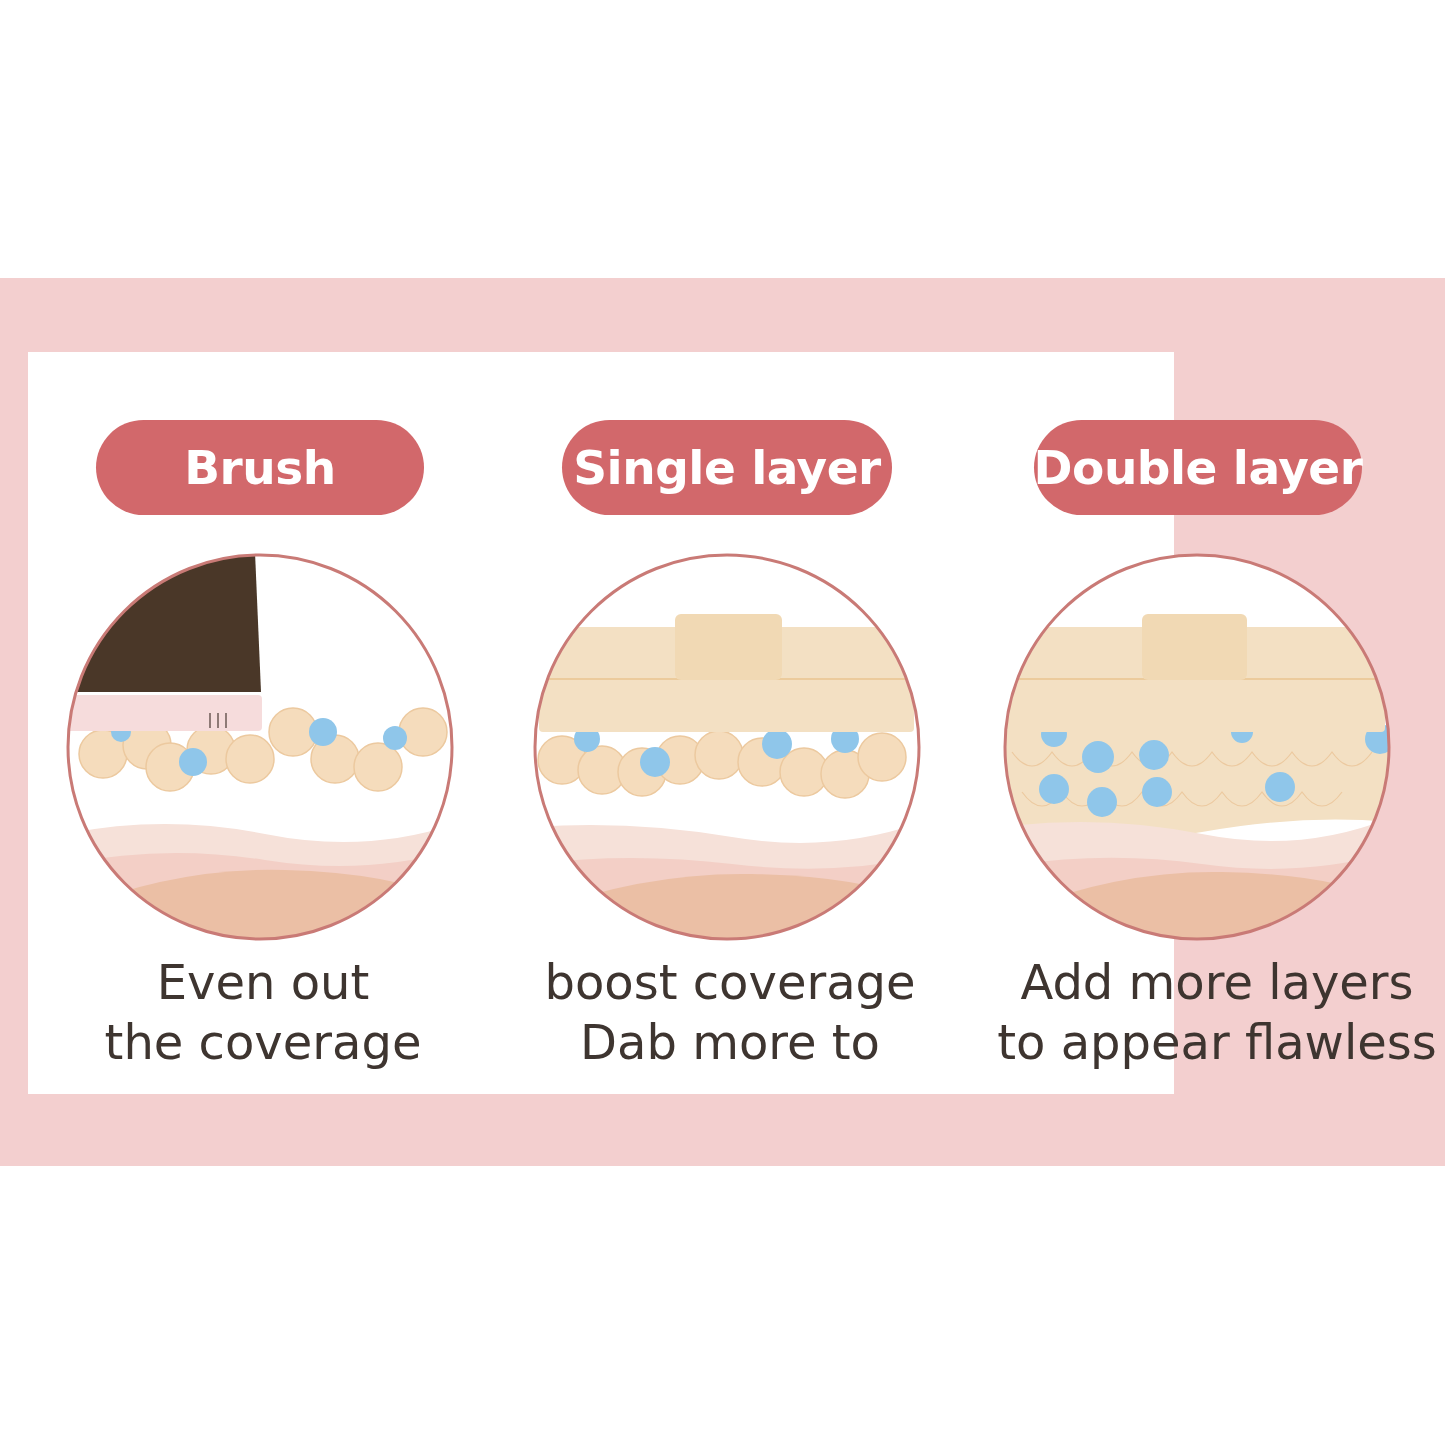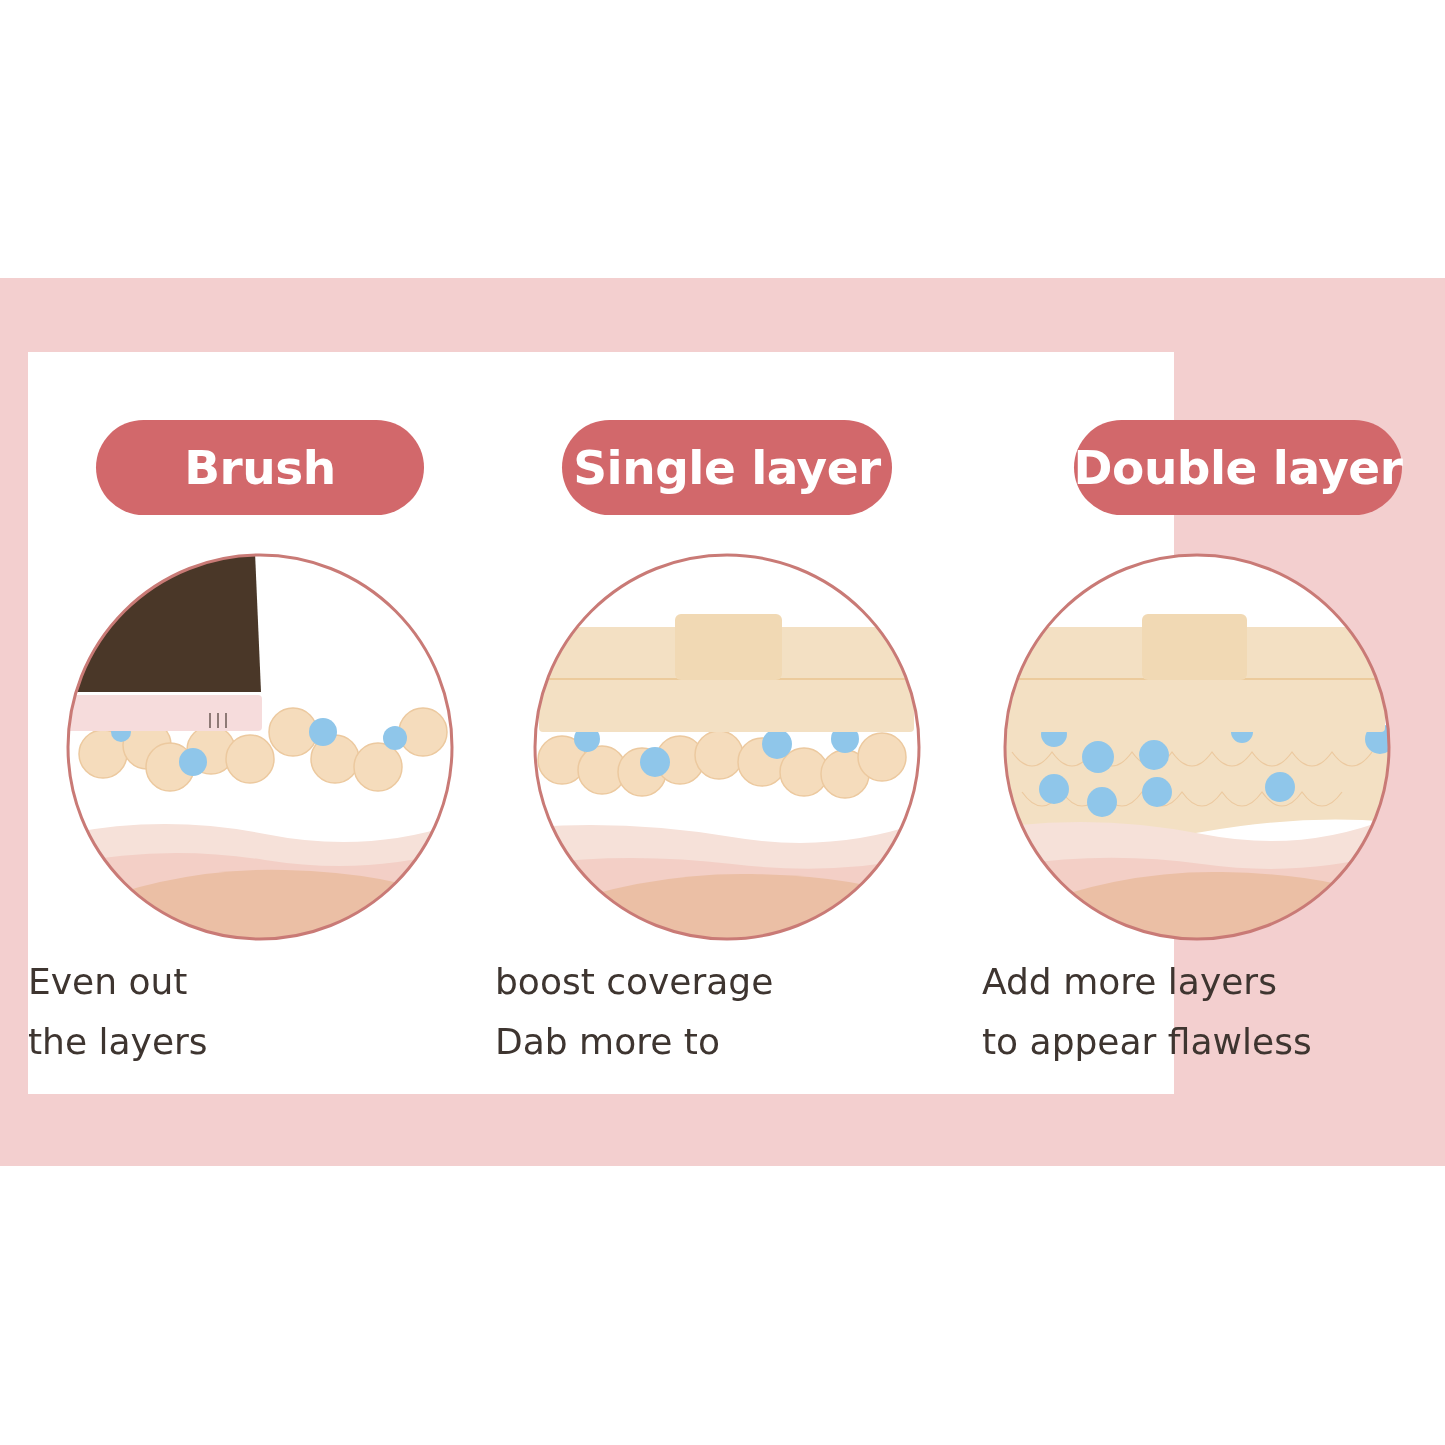--- a/index.html
+++ b/index.html
@@ -5,22 +5,22 @@
   html, body { margin:0; padding:0; }
   body { width:1445px; height:1445px; background:#ffffff; position:relative; overflow:hidden;
          font-family:"DejaVu Sans", sans-serif; }
   .frame { position:absolute; left:0; top:278px; width:1445px; height:888px; background:#f3cfcf; }
   .inner { position:absolute; left:28px; top:352px; width:1146px; height:742px; background:#ffffff; }
   .step { position:absolute; top:0; width:470px; height:742px; }
   .pill { position:absolute; top:68px; height:95px; border-radius:48px; background:#d2686b;
           color:#ffffff; font-weight:bold; font-size:47px; display:flex; align-items:center;
           justify-content:center; letter-spacing:-0.5px; white-space:nowrap; }
   .illus { position:absolute; top:200px; width:390px; height:390px; }
-  .caption { position:absolute; top:600px; left:0; width:470px; color:#3e3530;
-             font-size:36px; line-height:60px; white-space:nowrap; }
+  .caption { position:absolute; top:600px; left:0; width:470px; text-align:center; color:#3e3530;
+             font-size:48px; line-height:60px; white-space:nowrap; }
   .caption span { display:block; }
 </style>
 </head>
 <body>
 
 <div class="frame"></div>
 <div class="inner">
 
   <div class="step" style="left:0;">
     <div class="pill" style="left:68px; width:328px;">Brush</div>
@@ -57,21 +57,21 @@
         <g stroke="#6b5a55" stroke-width="1.5">
           <line x1="145" y1="161" x2="145" y2="176"></line>
             <line x1="153" y1="161" x2="153" y2="176"></line>
             <line x1="161" y1="161" x2="161" y2="176"></line>
         </g>
       </g>
       <circle cx="195" cy="195" r="192" fill="none" stroke="#c97a76" stroke-width="3"></circle>
     </svg>
     <div class="caption">
       <span>Even out</span>
-      <span>the layers</span>
+      <span>the coverage</span>
     </div>
   </div>
 
   <div class="step" style="left:467px;">
     <div class="pill" style="left:67px; width:330px;">Single layer</div>
     <svg class="illus" style="left:37px; top:200px;" viewBox="0 0 390 390">
       <defs>
           <clipPath id="c2">
             <circle cx="195" cy="195" r="192"></circle>
           </clipPath>
@@ -104,21 +104,21 @@
       </g>
       <circle cx="195" cy="195" r="192" fill="none" stroke="#c97a76" stroke-width="3"></circle>
     </svg>
     <div class="caption">
       <span>boost coverage</span>
       <span>Dab more to</span>
     </div>
   </div>
 
   <div class="step" style="left:934px;">
-    <div class="pill" style="left:72px; width:328px;margin-left:40px;">Double layer</div>
+    <div class="pill" style="left:72px; width:328px;">Double layer</div>
     <svg class="illus" style="left:40px; top:200px;" viewBox="0 0 390 390">
       <defs>
           <clipPath id="c3">
             <circle cx="195" cy="195" r="192"></circle>
           </clipPath>
         </defs>
       <g clip-path="url(#c3)">
         <rect x="0" y="0" width="390" height="390" fill="#ffffff"></rect>
         <path d="M0 178 L390 178 L390 270 Q 300 262 200 280 T 0 272 Z" fill="#f3e0c3"></path>
         <g fill="none" stroke="#ecc99f" stroke-width="1.2">

